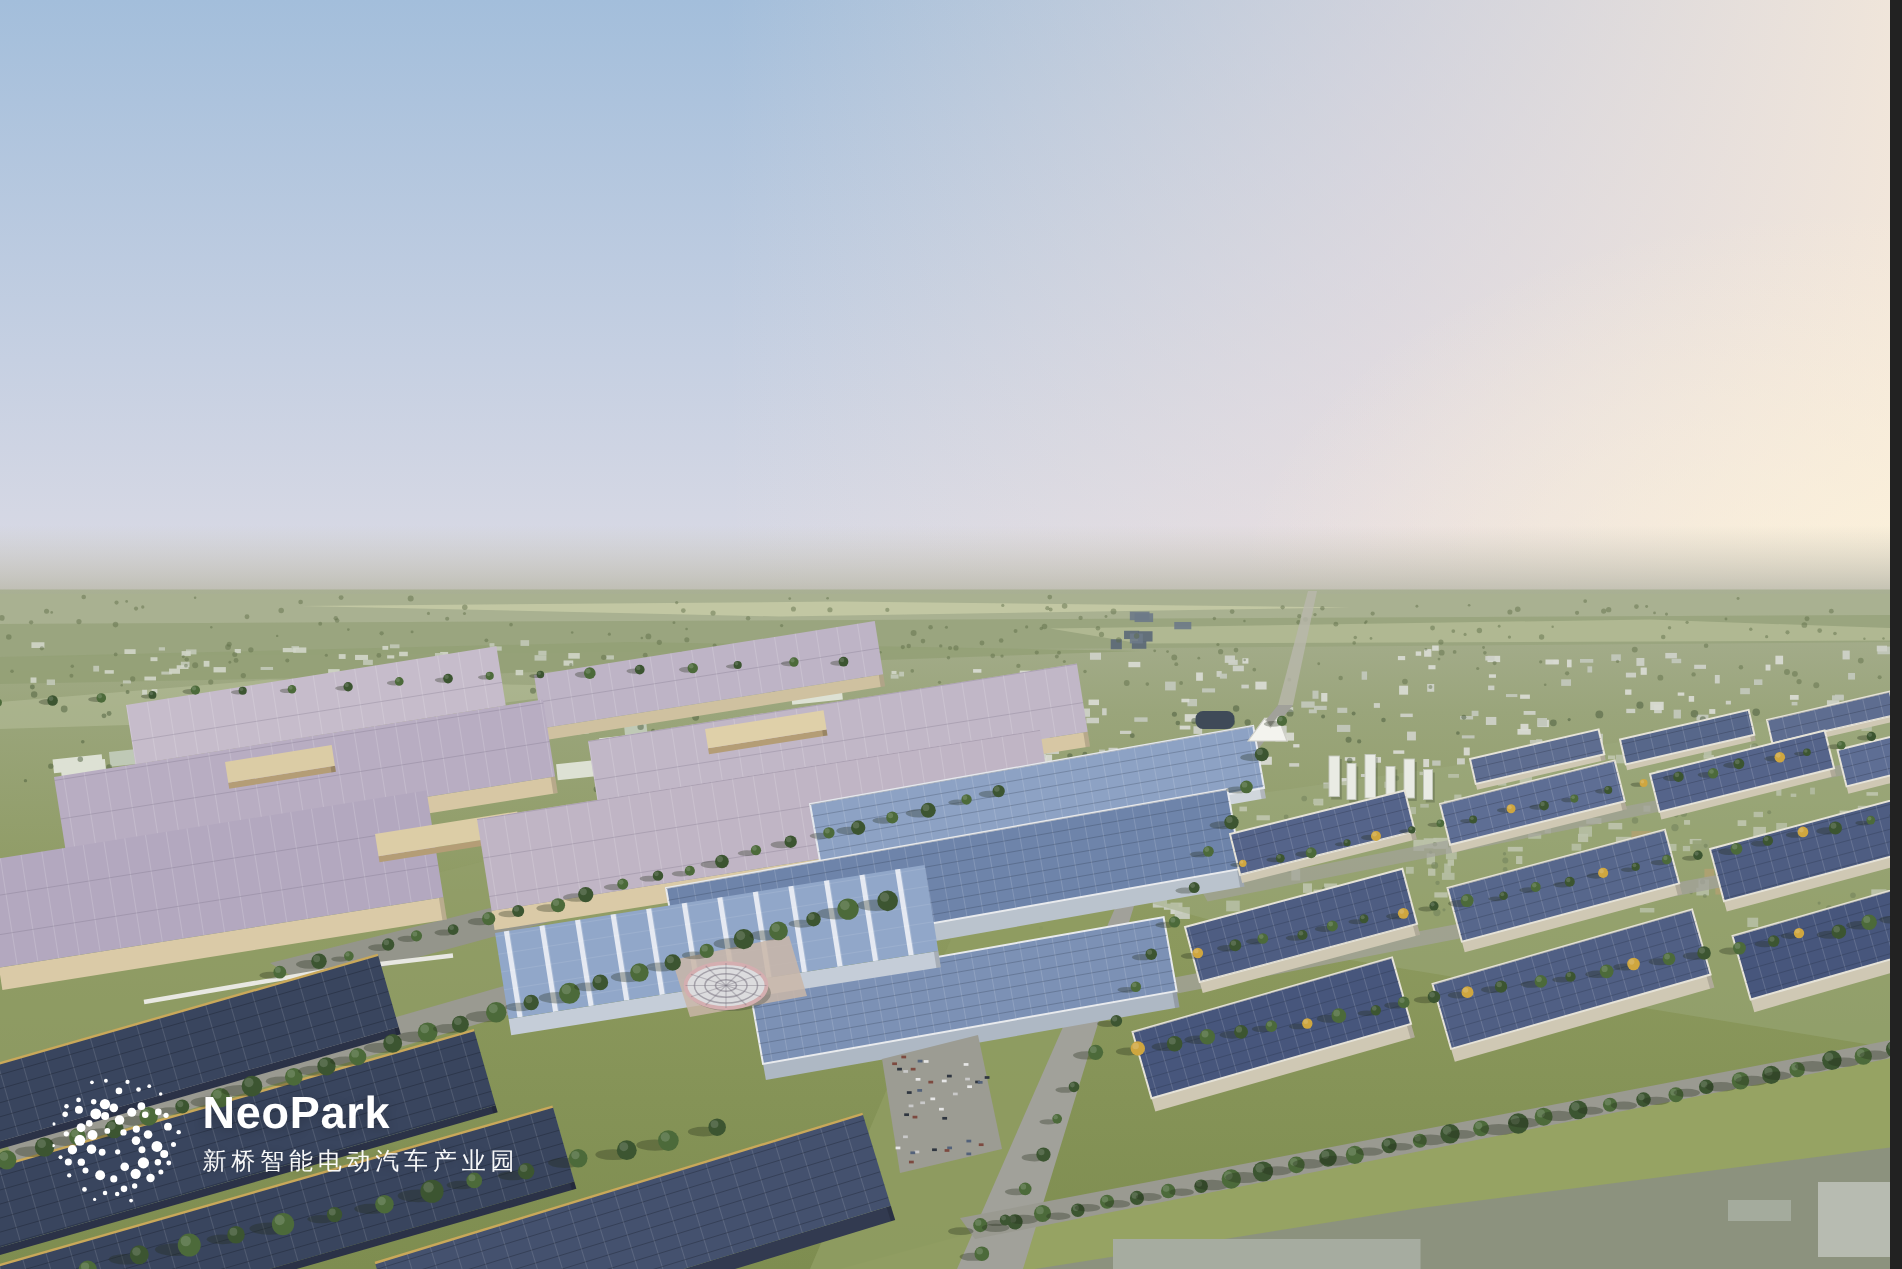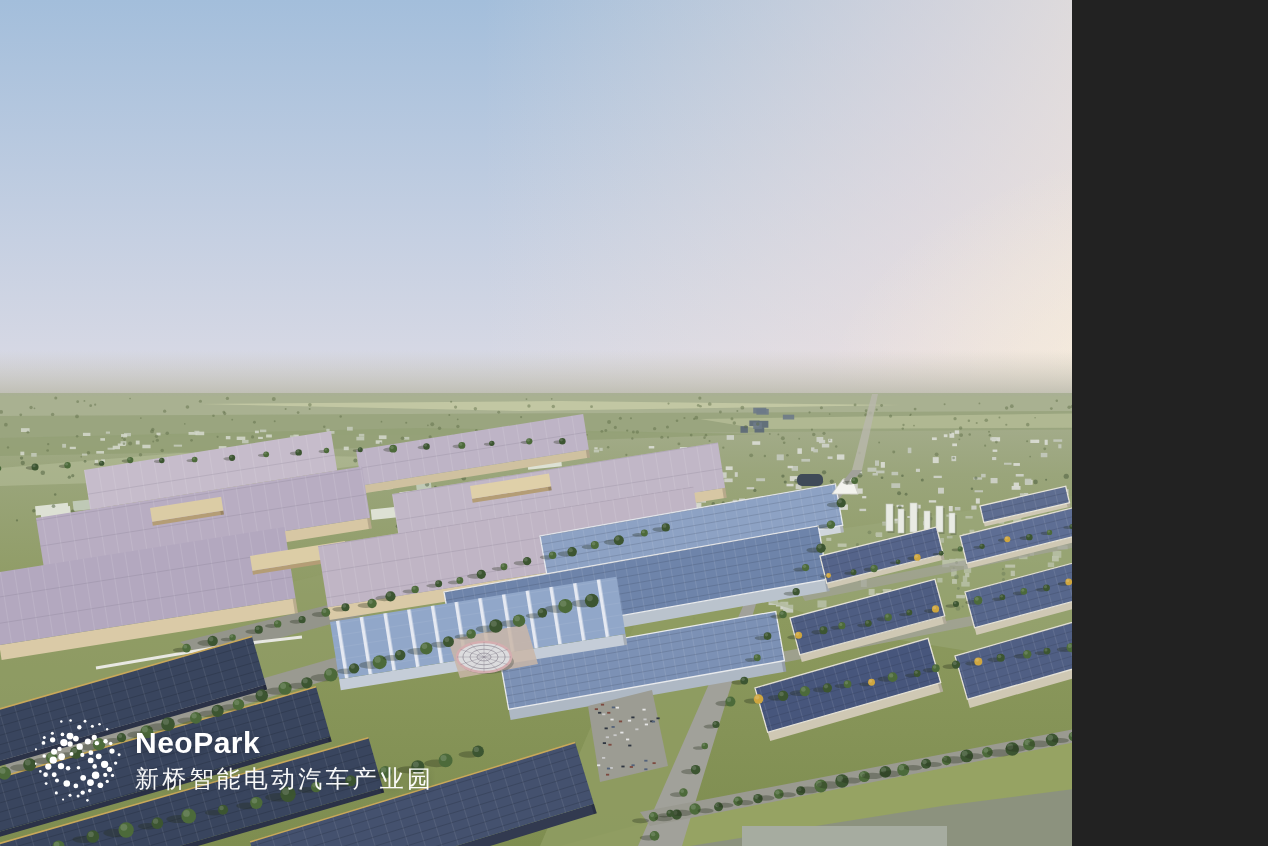--- a/index.html
+++ b/index.html
@@ -1,22 +1,22 @@
 <!DOCTYPE html>
 <html><head>
 <meta charset="utf-8">
 <style>
   html,body{margin:0;padding:0;background:#222}
-  .stage{position:relative;width:1072px;height:846px;overflow:hidden;font-family:"Liberation Sans",sans-serif}
+  .stage{position:relative;width:1260px;height:846px;overflow:hidden;font-family:"Liberation Sans",sans-serif}
   .stage svg.scene{position:absolute;left:0;top:0}
   .watermark{position:absolute;left:35px;top:716px;display:flex;align-items:flex-start;color:#fff;
              text-shadow:0 1px 8px rgba(0,0,0,.22);pointer-events:none}
   .wm-text{margin-left:14px}
   .brand{font-size:30px;font-weight:700;letter-spacing:.5px;margin-top:12px;line-height:1}
-  .subtitle{font-size:24px;font-weight:400;letter-spacing:3.2px;margin-top:9px;line-height:1;opacity:.97}
+  .subtitle{font-size:16px;font-weight:400;letter-spacing:3.2px;margin-top:9px;line-height:1;opacity:.97}
 </style>
 </head>
 <body>
 
 <div class="stage">
   <svg class="scene" id="scene" width="1268" height="846" viewBox="0 0 1268 846">
     <defs>
       <linearGradient id="skyV" x1="0" y1="0" x2="0" y2="1">
         <stop offset="0" stop-color="#a3bedb"></stop>
         <stop offset="0.6" stop-color="#c6d0e2"></stop>

